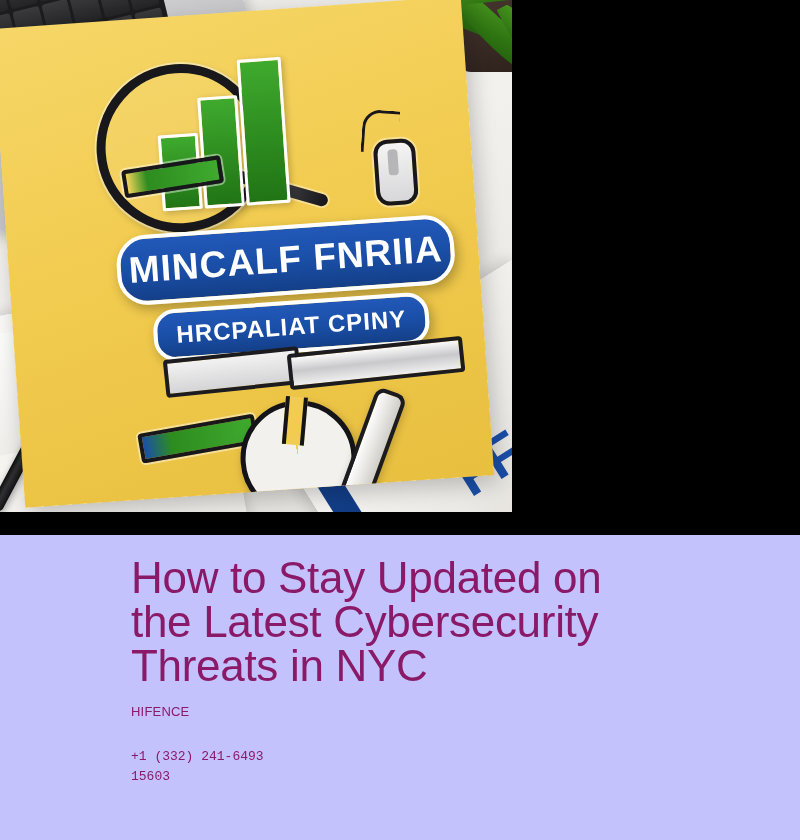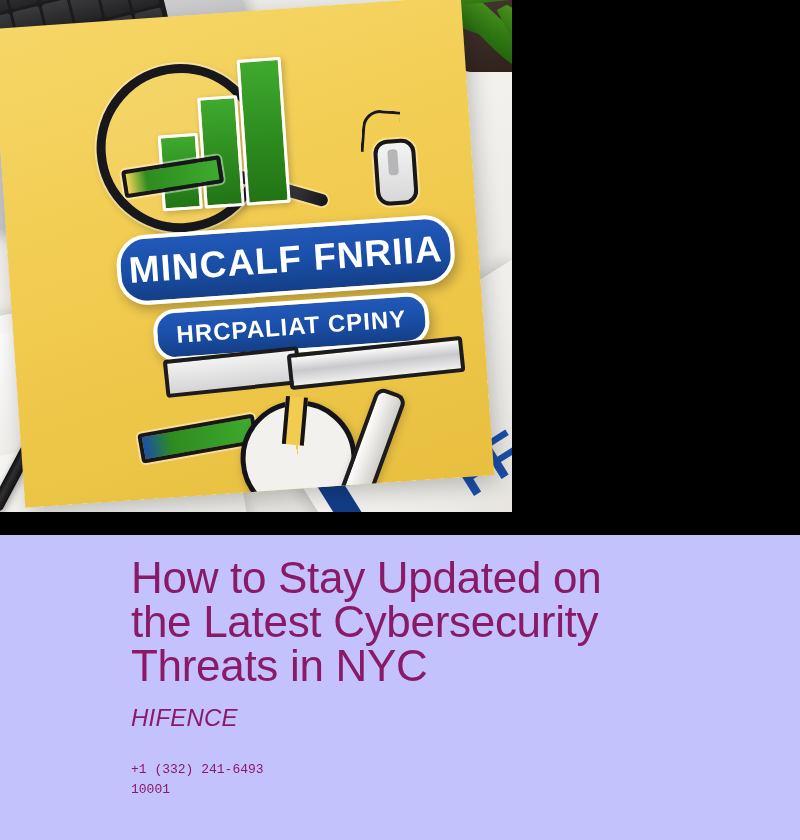--- a/index.html
+++ b/index.html
@@ -438,25 +438,24 @@
     font-size: 44px;
     font-weight: 400;
     line-height: 1.0;
     color: #8a1a68;
     letter-spacing: -0.3px;
     max-width: 520px;
   }
   .brand-name {
     margin: 16px 0 0 0;
     font-family: "Liberation Sans", sans-serif;
-    font-size: 24px;
+    font-size: 13px;
     font-weight: 400;
     color: #8a1a68;
     letter-spacing: 0.2px;
-    font-style: italic;
   }
   .contact-block {
     margin-top: 28px;
   }
   .contact-line {
     font-family: Liberation Mono, monospace;
     font-size: 13px;
     line-height: 20px;
     color: #8a1a68;
   }
@@ -561,17 +560,17 @@
 <div class="letterbox"></div>
 
 <div class="content">
 
   <h1 class="page-title">How to Stay Updated on the Latest Cybersecurity Threats in NYC</h1>
 
   <div class="brand-name">HIFENCE</div>
 
   <div class="contact-block">
     <div class="contact-line">+1 (332) 241-6493</div>
-    <div class="contact-line">10001</div>
+    <div class="contact-line">15603</div>
   </div>
 
 
 </div>
 
 </body></html>

